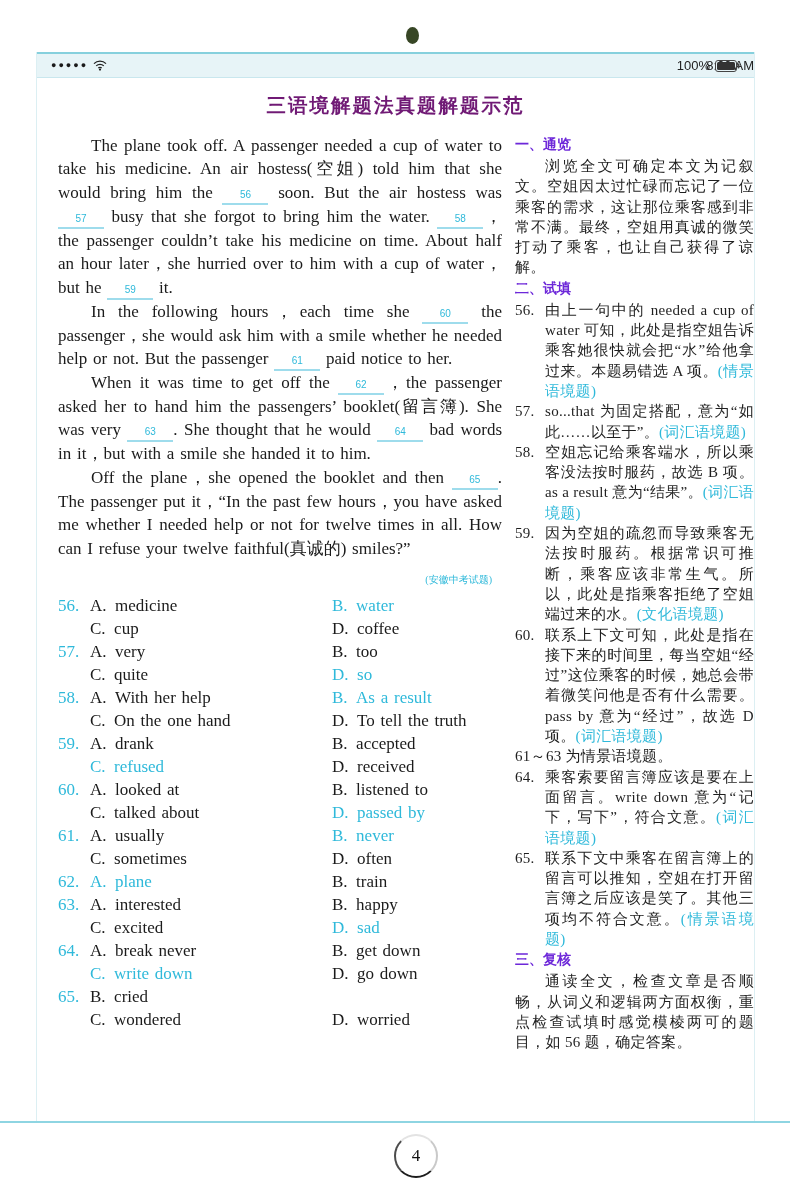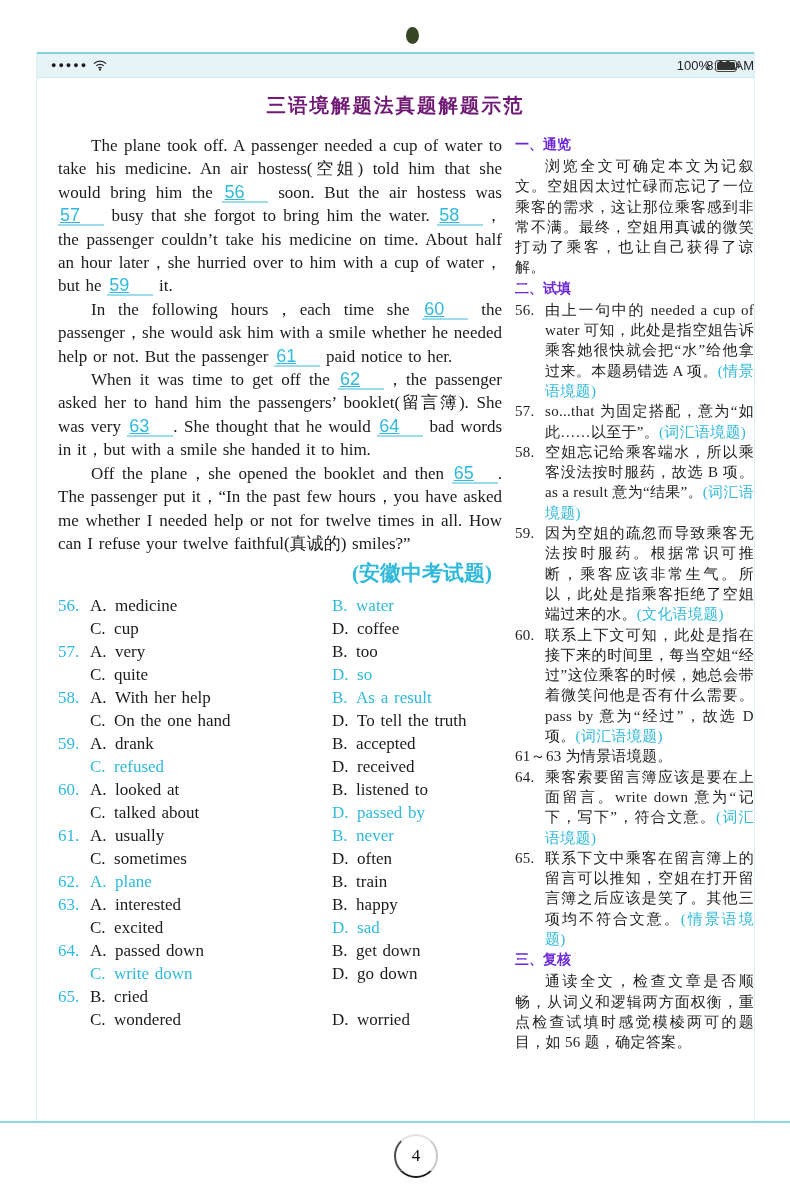--- a/index.html
+++ b/index.html
@@ -22,22 +22,22 @@
   .dots{font-size:9px;letter-spacing:2px;color:#1a1a1a;line-height:1;}
   .sb-time{position:absolute;left:0;right:0;text-align:right;pointer-events:none;}
   .sb-right{position:relative;z-index:1;}
   .sb-left{position:relative;z-index:1;}
 
   .title{margin-top:14px;text-align:center;color:#701a75;font-weight:bold;font-size:19.5px;letter-spacing:2px;font-family:"Liberation Sans","DejaVu Sans",sans-serif;}
 
   .columns{display:flex;padding:15px 0 0 21px;gap:13px;}
   .left-col{flex:0 0 444px;font-size:17px;word-spacing:1.5px;}
   .para{text-align:justify;line-height:23.4px;text-indent:33px;}
-  .blank{display:inline-block;min-width:46px;text-indent:0;font-size:18px;color:var(--accent);border-bottom:2px solid var(--blank-line);line-height:15px;padding:0 2px 1px;font-family:"Liberation Sans","DejaVu Sans",sans-serif;text-decoration:underline;}
-  .source{text-align:right;color:var(--accent);font-weight:700;font-size:21px;padding:4px 10px 5px 0;}
+  .blank{display:inline-block;min-width:46px;text-indent:0;text-align:center;font-size:10px;color:var(--accent);border-bottom:2px solid var(--blank-line);line-height:15px;padding:0 2px 1px;font-family:"Liberation Sans","DejaVu Sans",sans-serif;}
+  .source{text-align:right;color:var(--accent);font-weight:400;font-size:10px;padding:4px 10px 5px 0;margin-top:9px;}
   .options{margin-top:2px;}
   .opt-row{display:flex;line-height:23px;}
   .qnum{flex:0 0 32px;color:var(--accent);}
   .opt{flex:0 0 242px;white-space:nowrap;overflow:hidden;}
   .opt + .opt{flex:1;}
   .correct{color:var(--accent);}
 
   .right-col{flex:1;min-width:0;font-size:15px;line-height:20.3px;color:#1f1f1f;letter-spacing:0.3px;}
   .a-head{font-weight:bold;font-size:14px;line-height:22px;color:#6d28d9;letter-spacing:0;}
   .a-item{display:flex;}
@@ -160,21 +160,21 @@
               <span class="opt">A. interested</span>
               <span class="opt">B. happy</span>
             </div>
             <div class="opt-row">
               <span class="qnum"></span>
               <span class="opt">C. excited</span>
               <span class="opt correct">D. sad</span>
             </div>
             <div class="opt-row">
               <span class="qnum">64.</span>
-              <span class="opt">A. passed down</span>
+              <span class="opt">A. break never</span>
               <span class="opt">B. get down</span>
             </div>
             <div class="opt-row">
               <span class="qnum"></span>
               <span class="opt correct">C. write down</span>
               <span class="opt">D. go down</span>
             </div>
             <div class="opt-row">
               <span class="qnum">65.</span>
               <span class="opt">B. cried</span>

